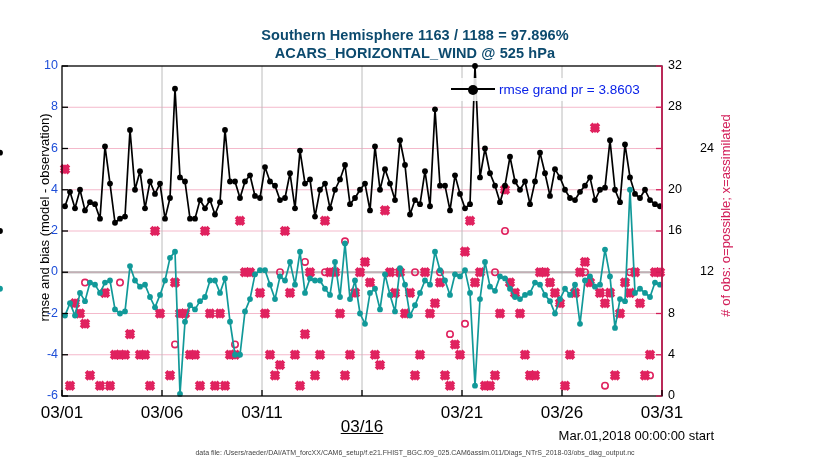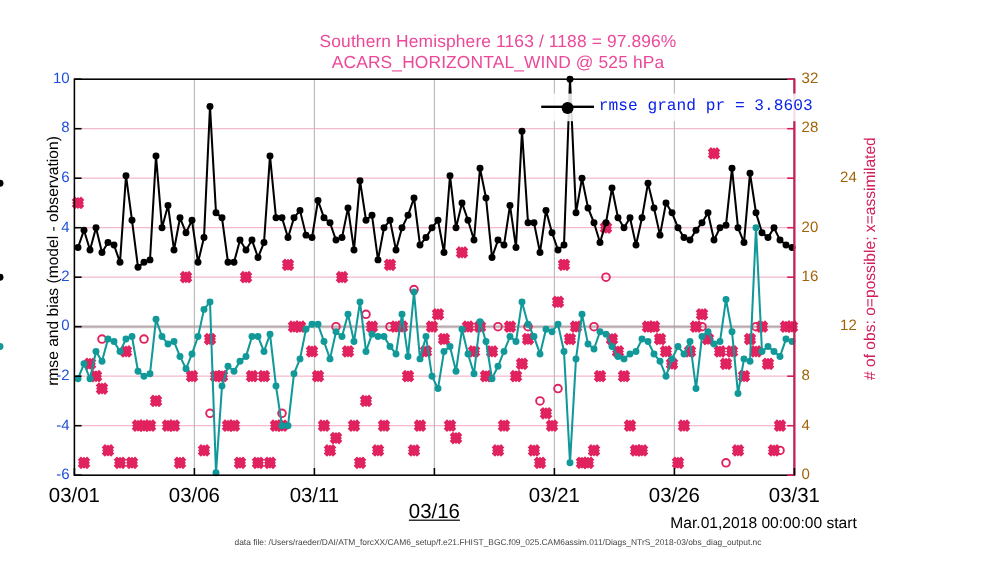--- a/index.html
+++ b/index.html
@@ -6,21 +6,21 @@
   body{
     width:830px;height:470px;
     background:#ffffff;
     font-family:"Liberation Sans", sans-serif;
     overflow:hidden;
     position:relative;
   }
   #fig{position:absolute;left:0;top:0;width:830px;height:470px;}
   .ttl{
     position:absolute;width:830px;text-align:center;
-    font-weight:normal;font-size:14.5px;color:#ec4899;letter-spacing:.1px;
+    font-weight:bold;font-size:14.5px;color:#0c4a6e;letter-spacing:.1px;
   }
   #title1{top:27px;}
   #title2{top:45px;}
   .axlabel{font-size:13px;color:#000;position:absolute;}
   #ylabel-left{
     left:-106px;top:210px;width:300px;text-align:center;
     transform:rotate(-90deg);transform-origin:center center;
   }
   #ylabel-right{
     left:575px;top:208px;width:300px;text-align:center;
@@ -29,28 +29,27 @@
   }
   #xlabel{
     position:absolute;left:0;top:428px;width:700px;text-align:right;
     font-size:13px;color:#000;padding-left:14px;
   }
   #footer{
     position:absolute;left:0;top:449px;width:830px;text-align:center;
     font-size:7px;color:#444;font-family:"Liberation Sans", sans-serif;
   }
   .ticklabel{position:absolute;font-size:12.5px;color:#1d4ed8;}
-  .ticklabel.right{color:#a16207;}
+  .ticklabel.right{color:#000000;}
   .xtick{position:absolute;font-size:17px;color:#000;text-align:center;width:60px;}
   #legend{
     position:absolute;left:447px;top:78px;
     background:rgba(255,255,255,0.86);
     padding:2px 4px 3px 4px;
     line-height:17px;
-    font-family:Liberation Mono, monospace;
   }
   .legrow{display:flex;align-items:center;height:18px;}
   .legtext{font-size:13.5px;color:#0a22e8;margin-left:4px;white-space:nowrap;}
   .legsym{width:44px;height:14px;position:relative;flex:0 0 44px;}
   .legsym i{position:absolute;left:0;top:6px;width:44px;height:2.4px;display:block;}
   .legsym b{position:absolute;left:17px;top:2.5px;width:10px;height:10px;border-radius:50%;display:block;}
 </style>
 </head>
 <body>
 

